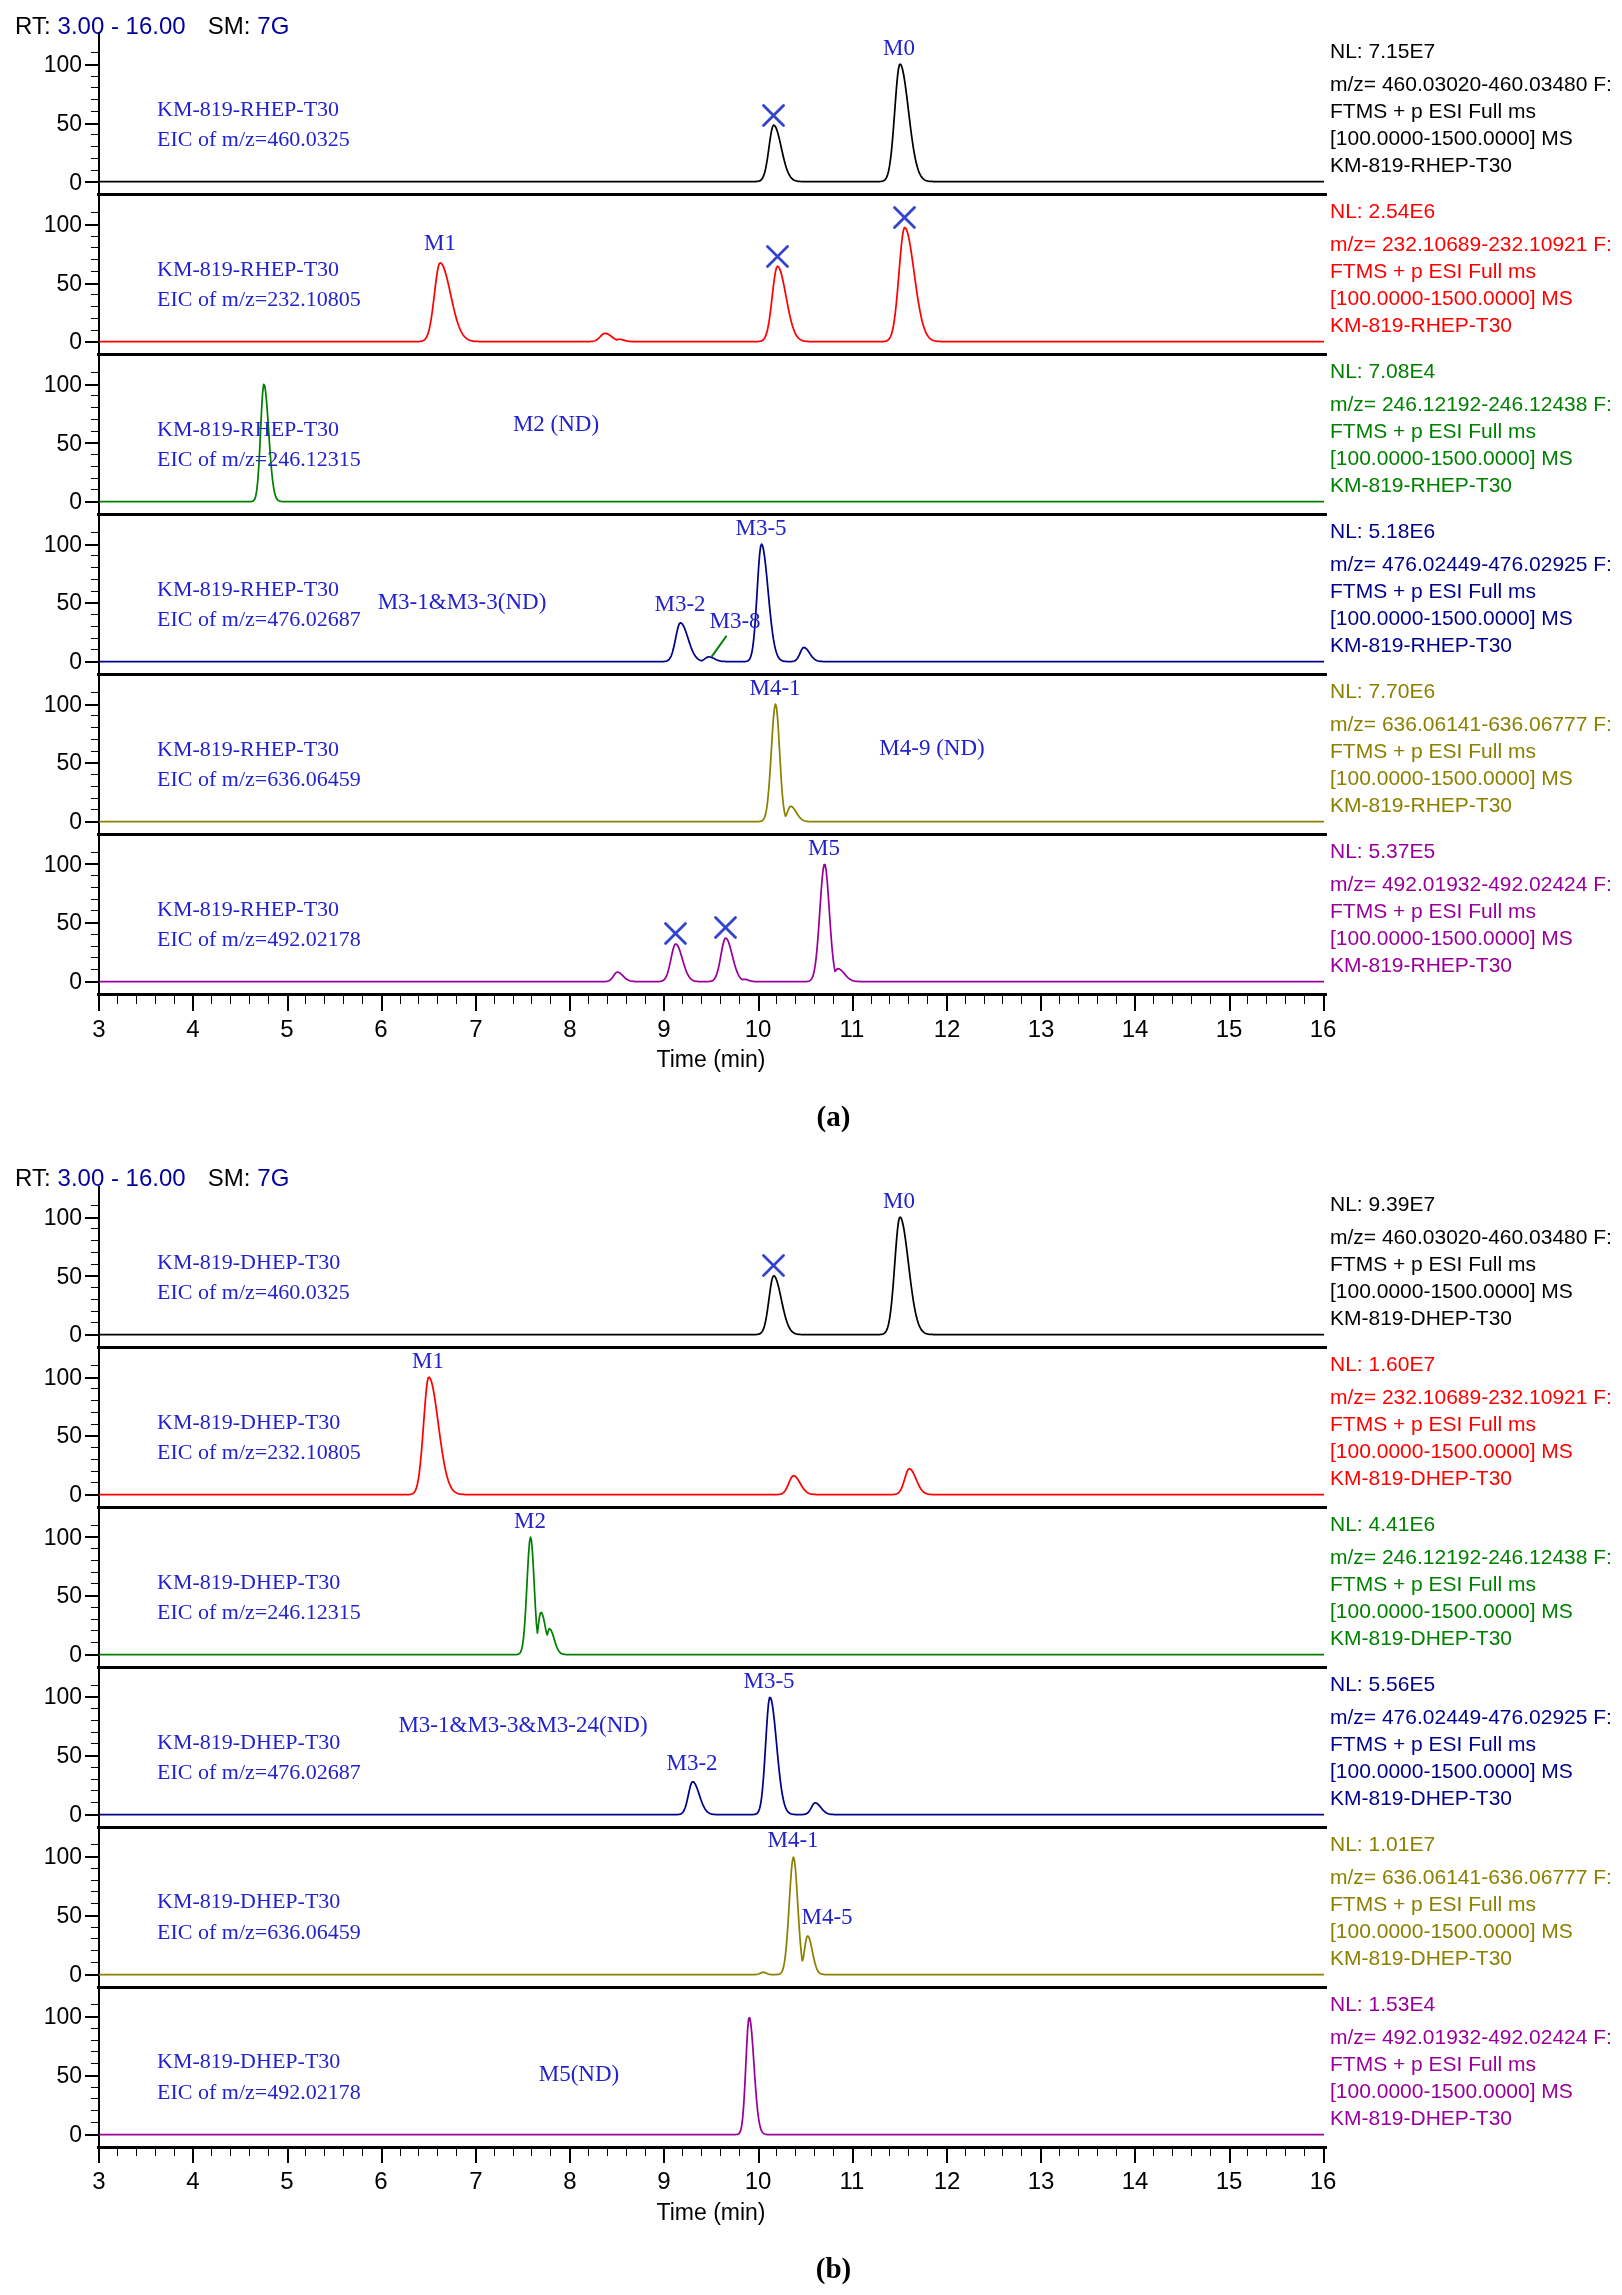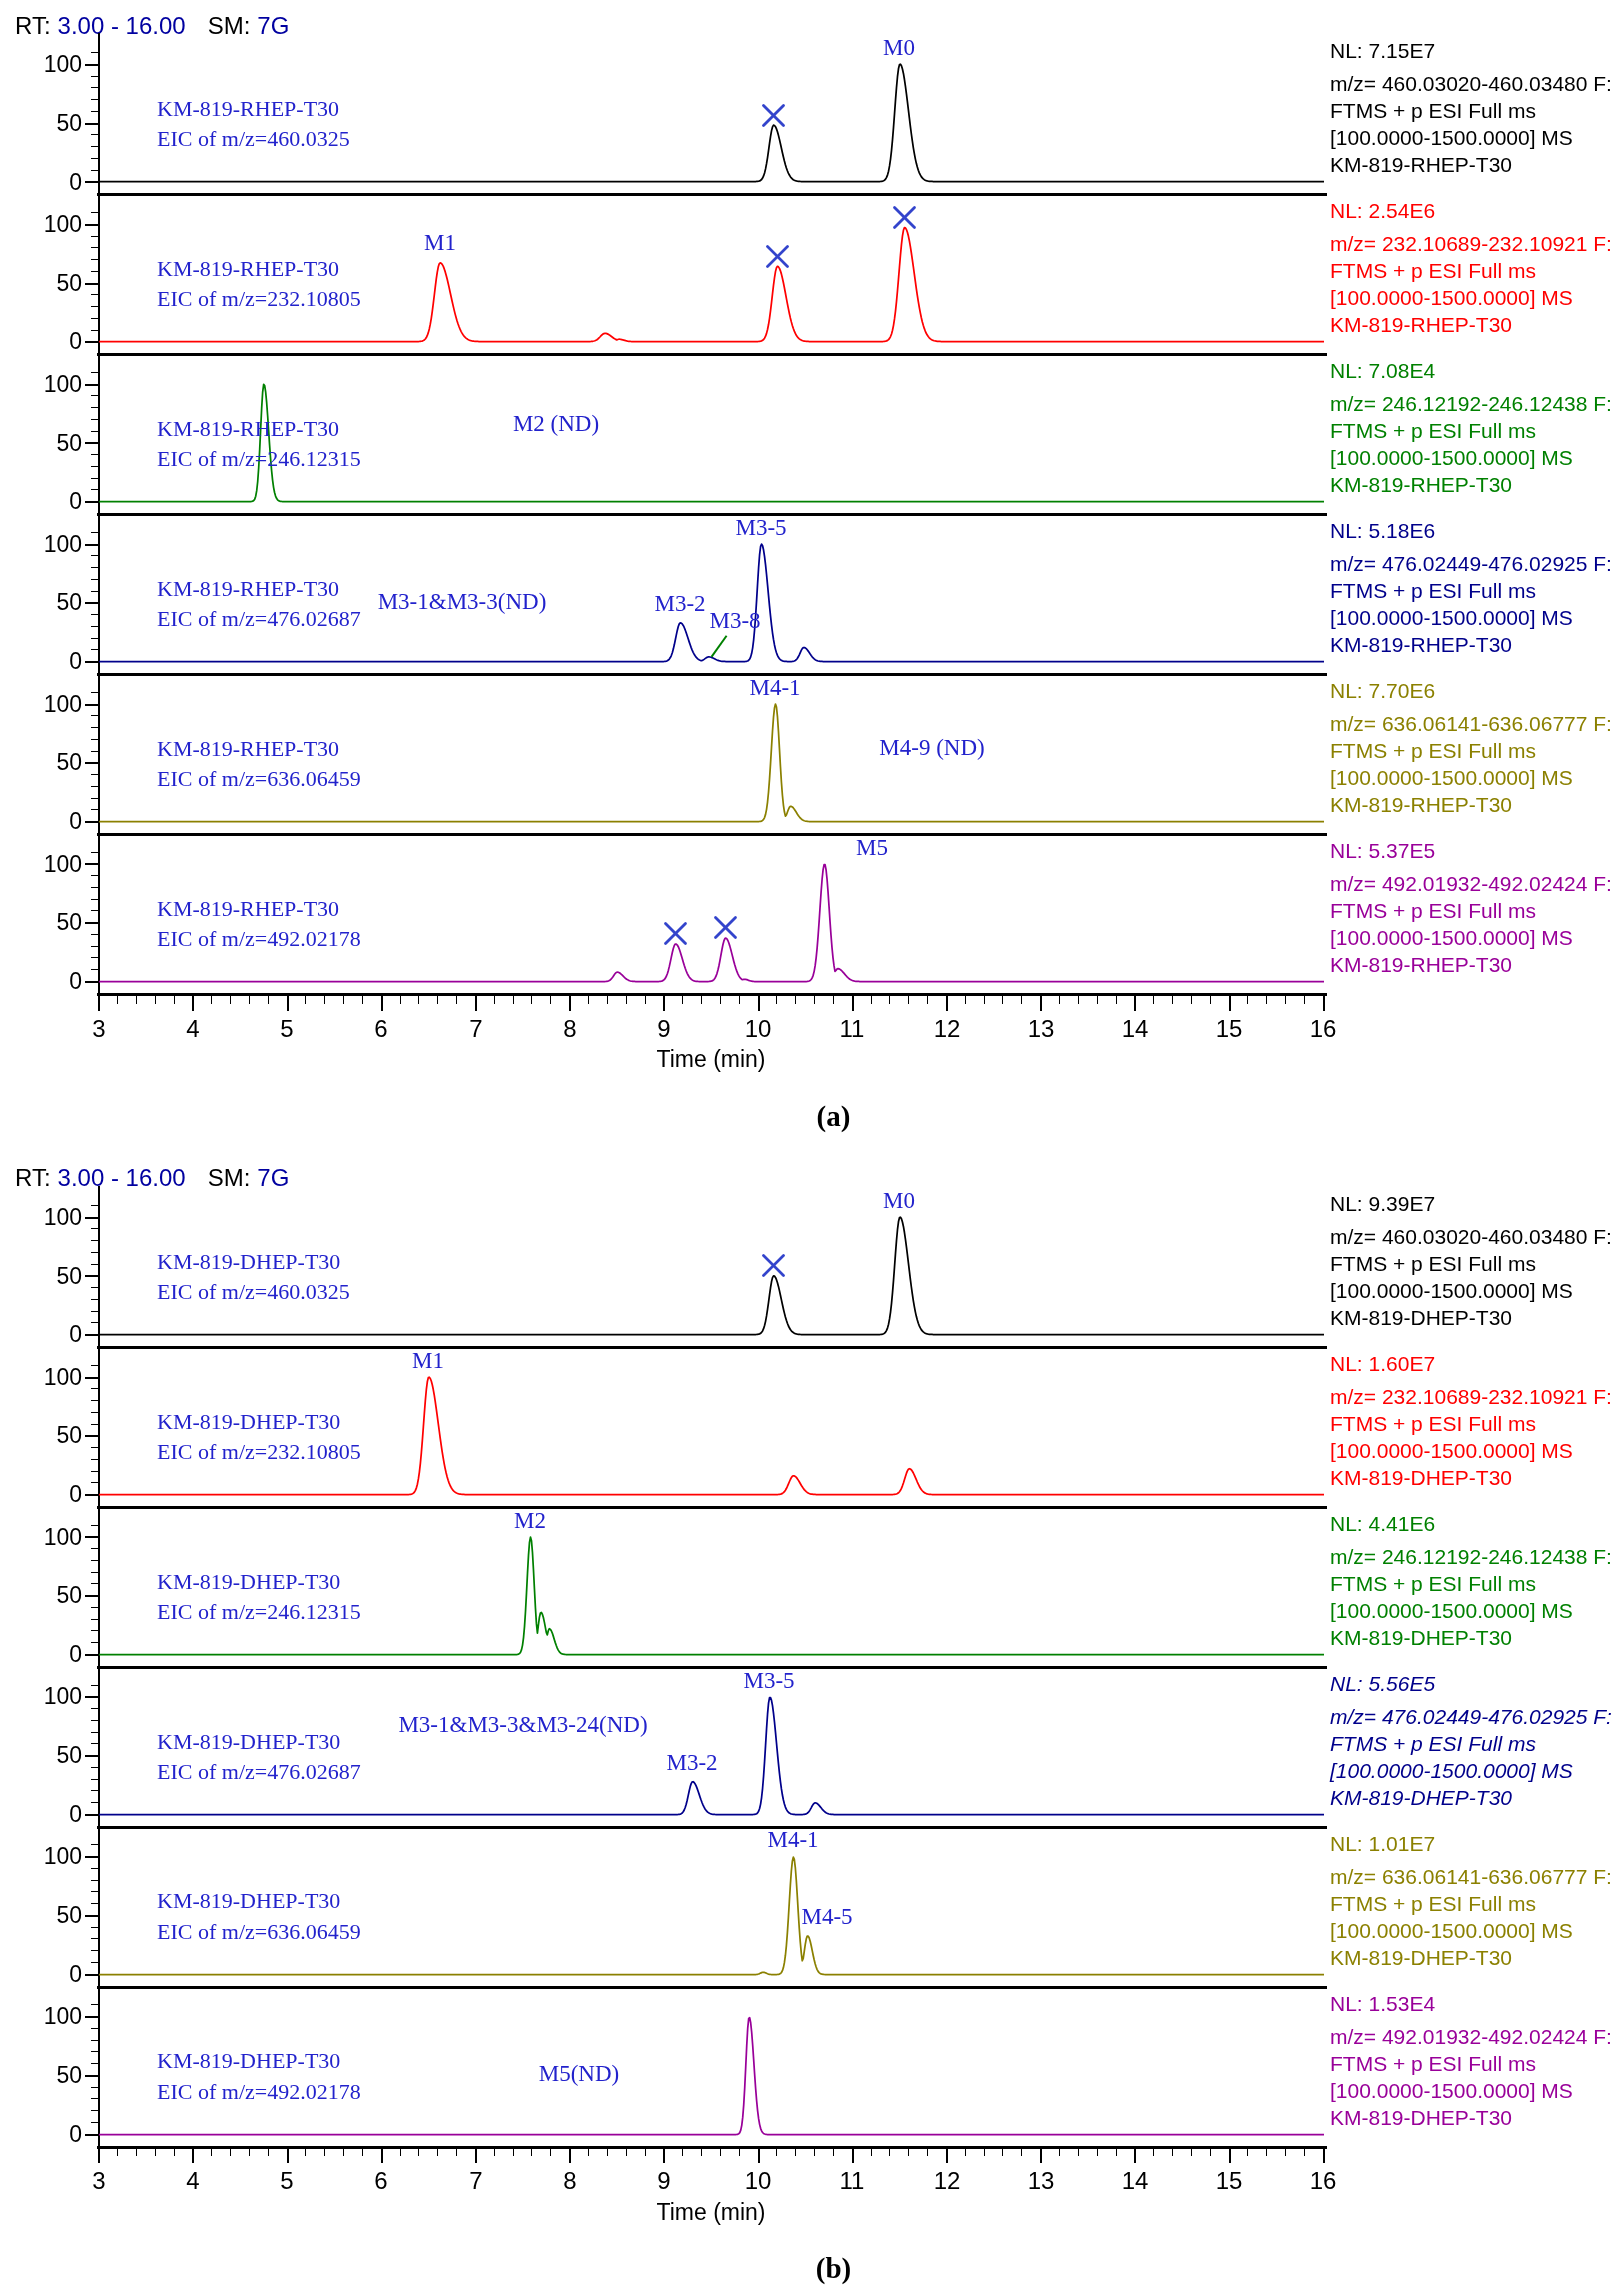--- a/index.html
+++ b/index.html
@@ -217,21 +217,21 @@
       </svg>
       <div class="abs" style="left: 1330px; top: 837px; width: 290px; height: 153px; color: rgb(153, 0, 153);">
         <div class="annline annfirst">NL: 5.37E5</div>
         <div class="annline">m/z= 492.01932-492.02424 F:</div>
         <div class="annline">FTMS + p ESI Full ms</div>
         <div class="annline">[100.0000-1500.0000]  MS</div>
         <div class="annline">KM-819-RHEP-T30</div>
       </div>
       <div class="leftlab abs" style="left: 157px; top: 895px; width: 446px; height: 28px;">KM-819-RHEP-T30</div>
       <div class="leftlab abs" style="left: 157px; top: 925px; width: 446px; height: 28px;">EIC of m/z=492.02178</div>
-      <div class="plabel abs" style="left: 872px; top: 835px; height: 26px;">M5</div>
+      <div class="plabel abs" style="left: 824px; top: 835px; height: 26px;">M5</div>
       <svg width="27" height="27" style="position: absolute; left: 662px; top: 920px;" viewBox="0 0 54 54">
         <line x1="7" y1="7" x2="47" y2="47" stroke="#3344CC" stroke-width="5.5" stroke-linecap="round"></line>
         <line x1="47" y1="7" x2="7" y2="47" stroke="#3344CC" stroke-width="5.5" stroke-linecap="round"></line>
       </svg>
       <svg width="27" height="27" style="position: absolute; left: 712px; top: 914px;" viewBox="0 0 54 54">
         <line x1="7" y1="7" x2="47" y2="47" stroke="#3344CC" stroke-width="5.5" stroke-linecap="round"></line>
         <line x1="47" y1="7" x2="7" y2="47" stroke="#3344CC" stroke-width="5.5" stroke-linecap="round"></line>
       </svg>
       <div class="tick abs" style="left: 98px; top: 996px; width: 1.5px; height: 15px;"></div>
       <div class="xlab abs" style="left: 74px; top: 1015px; width: 50px; height: 28px;">3</div>
@@ -425,21 +425,21 @@
       <div class="tick abs" style="left: 91px; top: 1720px; width: 8px; height: 1px;"></div>
       <div class="tick abs" style="left: 91px; top: 1708px; width: 8px; height: 1px;"></div>
       <div class="tick abs" style="left: 85px; top: 1696px; width: 14px; height: 2px;"></div>
       <div class="tick abs" style="left: 91px; top: 1685px; width: 8px; height: 1px;"></div>
       <div class="ylab abs" style="left: 23px; top: 1683px; width: 59px; height: 26px;">100</div>
       <div class="ylab abs" style="left: 23px; top: 1742px; width: 59px; height: 26px;">50</div>
       <div class="ylab abs" style="left: 23px; top: 1801px; width: 59px; height: 26px;">0</div>
       <svg width="1225" height="162" viewBox="0 0 2470 326.5" style="position: absolute; left: 99px; top: 1666px; overflow: visible;">
         <path d="M0 299.5 L2 299.5 L4 299.5 L6 299.5 L8 299.5 L10 299.5 L12 299.5 L14 299.5 L16 299.5 L18 299.5 L20 299.5 L22 299.5 L24 299.5 L26 299.5 L28 299.5 L30 299.5 L32 299.5 L34 299.5 L36 299.5 L38 299.5 L40 299.5 L42 299.5 L44 299.5 L46 299.5 L48 299.5 L50 299.5 L52 299.5 L54 299.5 L56 299.5 L58 299.5 L60 299.5 L62 299.5 L64 299.5 L66 299.5 L68 299.5 L70 299.5 L72 299.5 L74 299.5 L76 299.5 L78 299.5 L80 299.5 L82 299.5 L84 299.5 L86 299.5 L88 299.5 L90 299.5 L92 299.5 L94 299.5 L96 299.5 L98 299.5 L100 299.5 L102 299.5 L104 299.5 L106 299.5 L108 299.5 L110 299.5 L112 299.5 L114 299.5 L116 299.5 L118 299.5 L120 299.5 L122 299.5 L124 299.5 L126 299.5 L128 299.5 L130 299.5 L132 299.5 L134 299.5 L136 299.5 L138 299.5 L140 299.5 L142 299.5 L144 299.5 L146 299.5 L148 299.5 L150 299.5 L152 299.5 L154 299.5 L156 299.5 L158 299.5 L160 299.5 L162 299.5 L164 299.5 L166 299.5 L168 299.5 L170 299.5 L172 299.5 L174 299.5 L176 299.5 L178 299.5 L180 299.5 L182 299.5 L184 299.5 L186 299.5 L188 299.5 L190 299.5 L192 299.5 L194 299.5 L196 299.5 L198 299.5 L200 299.5 L202 299.5 L204 299.5 L206 299.5 L208 299.5 L210 299.5 L212 299.5 L214 299.5 L216 299.5 L218 299.5 L220 299.5 L222 299.5 L224 299.5 L226 299.5 L228 299.5 L230 299.5 L232 299.5 L234 299.5 L236 299.5 L238 299.5 L240 299.5 L242 299.5 L244 299.5 L246 299.5 L248 299.5 L250 299.5 L252 299.5 L254 299.5 L256 299.5 L258 299.5 L260 299.5 L262 299.5 L264 299.5 L266 299.5 L268 299.5 L270 299.5 L272 299.5 L274 299.5 L276 299.5 L278 299.5 L280 299.5 L282 299.5 L284 299.5 L286 299.5 L288 299.5 L290 299.5 L292 299.5 L294 299.5 L296 299.5 L298 299.5 L300 299.5 L302 299.5 L304 299.5 L306 299.5 L308 299.5 L310 299.5 L312 299.5 L314 299.5 L316 299.5 L318 299.5 L320 299.5 L322 299.5 L324 299.5 L326 299.5 L328 299.5 L330 299.5 L332 299.5 L334 299.5 L336 299.5 L338 299.5 L340 299.5 L342 299.5 L344 299.5 L346 299.5 L348 299.5 L350 299.5 L352 299.5 L354 299.5 L356 299.5 L358 299.5 L360 299.5 L362 299.5 L364 299.5 L366 299.5 L368 299.5 L370 299.5 L372 299.5 L374 299.5 L376 299.5 L378 299.5 L380 299.5 L382 299.5 L384 299.5 L386 299.5 L388 299.5 L390 299.5 L392 299.5 L394 299.5 L396 299.5 L398 299.5 L400 299.5 L402 299.5 L404 299.5 L406 299.5 L408 299.5 L410 299.5 L412 299.5 L414 299.5 L416 299.5 L418 299.5 L420 299.5 L422 299.5 L424 299.5 L426 299.5 L428 299.5 L430 299.5 L432 299.5 L434 299.5 L436 299.5 L438 299.5 L440 299.5 L442 299.5 L444 299.5 L446 299.5 L448 299.5 L450 299.5 L452 299.5 L454 299.5 L456 299.5 L458 299.5 L460 299.5 L462 299.5 L464 299.5 L466 299.5 L468 299.5 L470 299.5 L472 299.5 L474 299.5 L476 299.5 L478 299.5 L480 299.5 L482 299.5 L484 299.5 L486 299.5 L488 299.5 L490 299.5 L492 299.5 L494 299.5 L496 299.5 L498 299.5 L500 299.5 L502 299.5 L504 299.5 L506 299.5 L508 299.5 L510 299.5 L512 299.5 L514 299.5 L516 299.5 L518 299.5 L520 299.5 L522 299.5 L524 299.5 L526 299.5 L528 299.5 L530 299.5 L532 299.5 L534 299.5 L536 299.5 L538 299.5 L540 299.5 L542 299.5 L544 299.5 L546 299.5 L548 299.5 L550 299.5 L552 299.5 L554 299.5 L556 299.5 L558 299.5 L560 299.5 L562 299.5 L564 299.5 L566 299.5 L568 299.5 L570 299.5 L572 299.5 L574 299.5 L576 299.5 L578 299.5 L580 299.5 L582 299.5 L584 299.5 L586 299.5 L588 299.5 L590 299.5 L592 299.5 L594 299.5 L596 299.5 L598 299.5 L600 299.5 L602 299.5 L604 299.5 L606 299.5 L608 299.5 L610 299.5 L612 299.5 L614 299.5 L616 299.5 L618 299.5 L620 299.5 L622 299.5 L624 299.5 L626 299.5 L628 299.5 L630 299.5 L632 299.5 L634 299.5 L636 299.5 L638 299.5 L640 299.5 L642 299.5 L644 299.5 L646 299.5 L648 299.5 L650 299.5 L652 299.5 L654 299.5 L656 299.5 L658 299.5 L660 299.5 L662 299.5 L664 299.5 L666 299.5 L668 299.5 L670 299.5 L672 299.5 L674 299.5 L676 299.5 L678 299.5 L680 299.5 L682 299.5 L684 299.5 L686 299.5 L688 299.5 L690 299.5 L692 299.5 L694 299.5 L696 299.5 L698 299.5 L700 299.5 L702 299.5 L704 299.5 L706 299.5 L708 299.5 L710 299.5 L712 299.5 L714 299.5 L716 299.5 L718 299.5 L720 299.5 L722 299.5 L724 299.5 L726 299.5 L728 299.5 L730 299.5 L732 299.5 L734 299.5 L736 299.5 L738 299.5 L740 299.5 L742 299.5 L744 299.5 L746 299.5 L748 299.5 L750 299.5 L752 299.5 L754 299.5 L756 299.5 L758 299.5 L760 299.5 L762 299.5 L764 299.5 L766 299.5 L768 299.5 L770 299.5 L772 299.5 L774 299.5 L776 299.5 L778 299.5 L780 299.5 L782 299.5 L784 299.5 L786 299.5 L788 299.5 L790 299.5 L792 299.5 L794 299.5 L796 299.5 L798 299.5 L800 299.5 L802 299.5 L804 299.5 L806 299.5 L808 299.5 L810 299.5 L812 299.5 L814 299.5 L816 299.5 L818 299.5 L820 299.5 L822 299.5 L824 299.5 L826 299.5 L828 299.5 L830 299.5 L832 299.5 L834 299.5 L836 299.5 L838 299.5 L840 299.5 L842 299.5 L844 299.5 L846 299.5 L848 299.5 L850 299.5 L852 299.5 L854 299.5 L856 299.5 L858 299.5 L860 299.5 L862 299.5 L864 299.5 L866 299.5 L868 299.5 L870 299.5 L872 299.5 L874 299.5 L876 299.5 L878 299.5 L880 299.5 L882 299.5 L884 299.5 L886 299.5 L888 299.5 L890 299.5 L892 299.5 L894 299.5 L896 299.5 L898 299.5 L900 299.5 L902 299.5 L904 299.5 L906 299.5 L908 299.5 L910 299.5 L912 299.5 L914 299.5 L916 299.5 L918 299.5 L920 299.5 L922 299.5 L924 299.5 L926 299.5 L928 299.5 L930 299.5 L932 299.5 L934 299.5 L936 299.5 L938 299.5 L940 299.5 L942 299.5 L944 299.5 L946 299.5 L948 299.5 L950 299.5 L952 299.5 L954 299.5 L956 299.5 L958 299.5 L960 299.5 L962 299.5 L964 299.5 L966 299.5 L968 299.5 L970 299.5 L972 299.5 L974 299.5 L976 299.5 L978 299.5 L980 299.5 L982 299.5 L984 299.5 L986 299.5 L988 299.5 L990 299.5 L992 299.5 L994 299.5 L996 299.5 L998 299.5 L1000 299.5 L1002 299.5 L1004 299.5 L1006 299.5 L1008 299.5 L1010 299.5 L1012 299.5 L1014 299.5 L1016 299.5 L1018 299.5 L1020 299.5 L1022 299.5 L1024 299.5 L1026 299.5 L1028 299.5 L1030 299.5 L1032 299.5 L1034 299.5 L1036 299.5 L1038 299.5 L1040 299.5 L1042 299.5 L1044 299.5 L1046 299.5 L1048 299.5 L1050 299.5 L1052 299.5 L1054 299.5 L1056 299.5 L1058 299.5 L1060 299.5 L1062 299.5 L1064 299.5 L1066 299.5 L1068 299.5 L1070 299.5 L1072 299.5 L1074 299.5 L1076 299.5 L1078 299.5 L1080 299.5 L1082 299.5 L1084 299.5 L1086 299.5 L1088 299.5 L1090 299.5 L1092 299.5 L1094 299.5 L1096 299.5 L1098 299.5 L1100 299.5 L1102 299.5 L1104 299.5 L1106 299.5 L1108 299.5 L1110 299.5 L1112 299.5 L1114 299.5 L1116 299.5 L1118 299.5 L1120 299.5 L1122 299.5 L1124 299.5 L1126 299.5 L1128 299.5 L1130 299.5 L1132 299.5 L1134 299.5 L1136 299.5 L1138 299.5 L1140 299.5 L1142 299.5 L1144 299.5 L1146 299.5 L1148 299.5 L1150 299.5 L1152 299.5 L1154 299.5 L1156 299.5 L1158 299.5 L1160 299.5 L1162 299.5 L1164 299.5 L1166 299.4 L1168 299.3 L1170 299.0 L1172 298.6 L1174 297.7 L1176 296.2 L1178 293.9 L1180 290.3 L1182 285.3 L1184 278.6 L1186 270.5 L1188 261.4 L1190 252.0 L1192 243.6 L1194 237.1 L1196 233.6 L1198 233.3 L1200 234.8 L1202 237.7 L1204 241.7 L1206 246.7 L1208 252.4 L1210 258.3 L1212 264.4 L1214 270.2 L1216 275.6 L1218 280.4 L1220 284.6 L1222 288.2 L1224 291.0 L1226 293.3 L1228 295.1 L1230 296.4 L1232 297.4 L1234 298.1 L1236 298.6 L1238 298.9 L1240 299.1 L1242 299.3 L1244 299.4 L1246 299.4 L1248 299.5 L1250 299.5 L1252 299.5 L1254 299.5 L1256 299.5 L1258 299.5 L1260 299.5 L1262 299.5 L1264 299.5 L1266 299.5 L1268 299.5 L1270 299.5 L1272 299.5 L1274 299.5 L1276 299.5 L1278 299.5 L1280 299.5 L1282 299.5 L1284 299.5 L1286 299.5 L1288 299.5 L1290 299.5 L1292 299.5 L1294 299.5 L1296 299.5 L1298 299.5 L1300 299.5 L1302 299.5 L1304 299.5 L1306 299.5 L1308 299.5 L1310 299.5 L1312 299.5 L1314 299.5 L1316 299.5 L1318 299.4 L1320 299.3 L1322 299.1 L1324 298.7 L1326 297.8 L1328 296.0 L1330 292.7 L1332 287.2 L1334 278.4 L1336 265.1 L1338 246.5 L1340 222.2 L1342 192.8 L1344 160.0 L1346 126.8 L1348 97.1 L1350 74.9 L1352 63.5 L1354 63.5 L1356 69.3 L1358 79.9 L1360 94.8 L1362 112.9 L1364 133.3 L1366 154.7 L1368 176.2 L1370 196.8 L1372 215.9 L1374 233.0 L1376 247.7 L1378 260.1 L1380 270.2 L1382 278.2 L1384 284.4 L1386 289.0 L1388 292.4 L1390 294.8 L1392 296.4 L1394 297.5 L1396 298.3 L1398 298.8 L1400 299.1 L1402 299.2 L1404 299.4 L1406 299.4 L1408 299.5 L1410 299.5 L1412 299.5 L1414 299.5 L1416 299.5 L1418 299.4 L1420 299.3 L1422 299.1 L1424 298.8 L1426 298.1 L1428 296.9 L1430 295.2 L1432 292.7 L1434 289.5 L1436 285.9 L1438 282.1 L1440 278.9 L1442 276.6 L1444 275.8 L1446 276.2 L1448 277.2 L1450 278.9 L1452 281.0 L1454 283.4 L1456 285.9 L1458 288.4 L1460 290.6 L1462 292.7 L1464 294.4 L1466 295.8 L1468 296.9 L1470 297.7 L1472 298.3 L1474 298.8 L1476 299.0 L1478 299.2 L1480 299.3 L1482 299.4 L1484 299.4 L1486 299.5 L1488 299.5 L1490 299.5 L1492 299.5 L1494 299.5 L1496 299.5 L1498 299.5 L1500 299.5 L1502 299.5 L1504 299.5 L1506 299.5 L1508 299.5 L1510 299.5 L1512 299.5 L1514 299.5 L1516 299.5 L1518 299.5 L1520 299.5 L1522 299.5 L1524 299.5 L1526 299.5 L1528 299.5 L1530 299.5 L1532 299.5 L1534 299.5 L1536 299.5 L1538 299.5 L1540 299.5 L1542 299.5 L1544 299.5 L1546 299.5 L1548 299.5 L1550 299.5 L1552 299.5 L1554 299.5 L1556 299.5 L1558 299.5 L1560 299.5 L1562 299.5 L1564 299.5 L1566 299.5 L1568 299.5 L1570 299.5 L1572 299.5 L1574 299.5 L1576 299.5 L1578 299.5 L1580 299.5 L1582 299.5 L1584 299.5 L1586 299.5 L1588 299.5 L1590 299.5 L1592 299.5 L1594 299.5 L1596 299.5 L1598 299.5 L1600 299.5 L1602 299.5 L1604 299.5 L1606 299.5 L1608 299.5 L1610 299.5 L1612 299.5 L1614 299.5 L1616 299.5 L1618 299.5 L1620 299.5 L1622 299.5 L1624 299.5 L1626 299.5 L1628 299.5 L1630 299.5 L1632 299.5 L1634 299.5 L1636 299.5 L1638 299.5 L1640 299.5 L1642 299.5 L1644 299.5 L1646 299.5 L1648 299.5 L1650 299.5 L1652 299.5 L1654 299.5 L1656 299.5 L1658 299.5 L1660 299.5 L1662 299.5 L1664 299.5 L1666 299.5 L1668 299.5 L1670 299.5 L1672 299.5 L1674 299.5 L1676 299.5 L1678 299.5 L1680 299.5 L1682 299.5 L1684 299.5 L1686 299.5 L1688 299.5 L1690 299.5 L1692 299.5 L1694 299.5 L1696 299.5 L1698 299.5 L1700 299.5 L1702 299.5 L1704 299.5 L1706 299.5 L1708 299.5 L1710 299.5 L1712 299.5 L1714 299.5 L1716 299.5 L1718 299.5 L1720 299.5 L1722 299.5 L1724 299.5 L1726 299.5 L1728 299.5 L1730 299.5 L1732 299.5 L1734 299.5 L1736 299.5 L1738 299.5 L1740 299.5 L1742 299.5 L1744 299.5 L1746 299.5 L1748 299.5 L1750 299.5 L1752 299.5 L1754 299.5 L1756 299.5 L1758 299.5 L1760 299.5 L1762 299.5 L1764 299.5 L1766 299.5 L1768 299.5 L1770 299.5 L1772 299.5 L1774 299.5 L1776 299.5 L1778 299.5 L1780 299.5 L1782 299.5 L1784 299.5 L1786 299.5 L1788 299.5 L1790 299.5 L1792 299.5 L1794 299.5 L1796 299.5 L1798 299.5 L1800 299.5 L1802 299.5 L1804 299.5 L1806 299.5 L1808 299.5 L1810 299.5 L1812 299.5 L1814 299.5 L1816 299.5 L1818 299.5 L1820 299.5 L1822 299.5 L1824 299.5 L1826 299.5 L1828 299.5 L1830 299.5 L1832 299.5 L1834 299.5 L1836 299.5 L1838 299.5 L1840 299.5 L1842 299.5 L1844 299.5 L1846 299.5 L1848 299.5 L1850 299.5 L1852 299.5 L1854 299.5 L1856 299.5 L1858 299.5 L1860 299.5 L1862 299.5 L1864 299.5 L1866 299.5 L1868 299.5 L1870 299.5 L1872 299.5 L1874 299.5 L1876 299.5 L1878 299.5 L1880 299.5 L1882 299.5 L1884 299.5 L1886 299.5 L1888 299.5 L1890 299.5 L1892 299.5 L1894 299.5 L1896 299.5 L1898 299.5 L1900 299.5 L1902 299.5 L1904 299.5 L1906 299.5 L1908 299.5 L1910 299.5 L1912 299.5 L1914 299.5 L1916 299.5 L1918 299.5 L1920 299.5 L1922 299.5 L1924 299.5 L1926 299.5 L1928 299.5 L1930 299.5 L1932 299.5 L1934 299.5 L1936 299.5 L1938 299.5 L1940 299.5 L1942 299.5 L1944 299.5 L1946 299.5 L1948 299.5 L1950 299.5 L1952 299.5 L1954 299.5 L1956 299.5 L1958 299.5 L1960 299.5 L1962 299.5 L1964 299.5 L1966 299.5 L1968 299.5 L1970 299.5 L1972 299.5 L1974 299.5 L1976 299.5 L1978 299.5 L1980 299.5 L1982 299.5 L1984 299.5 L1986 299.5 L1988 299.5 L1990 299.5 L1992 299.5 L1994 299.5 L1996 299.5 L1998 299.5 L2000 299.5 L2002 299.5 L2004 299.5 L2006 299.5 L2008 299.5 L2010 299.5 L2012 299.5 L2014 299.5 L2016 299.5 L2018 299.5 L2020 299.5 L2022 299.5 L2024 299.5 L2026 299.5 L2028 299.5 L2030 299.5 L2032 299.5 L2034 299.5 L2036 299.5 L2038 299.5 L2040 299.5 L2042 299.5 L2044 299.5 L2046 299.5 L2048 299.5 L2050 299.5 L2052 299.5 L2054 299.5 L2056 299.5 L2058 299.5 L2060 299.5 L2062 299.5 L2064 299.5 L2066 299.5 L2068 299.5 L2070 299.5 L2072 299.5 L2074 299.5 L2076 299.5 L2078 299.5 L2080 299.5 L2082 299.5 L2084 299.5 L2086 299.5 L2088 299.5 L2090 299.5 L2092 299.5 L2094 299.5 L2096 299.5 L2098 299.5 L2100 299.5 L2102 299.5 L2104 299.5 L2106 299.5 L2108 299.5 L2110 299.5 L2112 299.5 L2114 299.5 L2116 299.5 L2118 299.5 L2120 299.5 L2122 299.5 L2124 299.5 L2126 299.5 L2128 299.5 L2130 299.5 L2132 299.5 L2134 299.5 L2136 299.5 L2138 299.5 L2140 299.5 L2142 299.5 L2144 299.5 L2146 299.5 L2148 299.5 L2150 299.5 L2152 299.5 L2154 299.5 L2156 299.5 L2158 299.5 L2160 299.5 L2162 299.5 L2164 299.5 L2166 299.5 L2168 299.5 L2170 299.5 L2172 299.5 L2174 299.5 L2176 299.5 L2178 299.5 L2180 299.5 L2182 299.5 L2184 299.5 L2186 299.5 L2188 299.5 L2190 299.5 L2192 299.5 L2194 299.5 L2196 299.5 L2198 299.5 L2200 299.5 L2202 299.5 L2204 299.5 L2206 299.5 L2208 299.5 L2210 299.5 L2212 299.5 L2214 299.5 L2216 299.5 L2218 299.5 L2220 299.5 L2222 299.5 L2224 299.5 L2226 299.5 L2228 299.5 L2230 299.5 L2232 299.5 L2234 299.5 L2236 299.5 L2238 299.5 L2240 299.5 L2242 299.5 L2244 299.5 L2246 299.5 L2248 299.5 L2250 299.5 L2252 299.5 L2254 299.5 L2256 299.5 L2258 299.5 L2260 299.5 L2262 299.5 L2264 299.5 L2266 299.5 L2268 299.5 L2270 299.5 L2272 299.5 L2274 299.5 L2276 299.5 L2278 299.5 L2280 299.5 L2282 299.5 L2284 299.5 L2286 299.5 L2288 299.5 L2290 299.5 L2292 299.5 L2294 299.5 L2296 299.5 L2298 299.5 L2300 299.5 L2302 299.5 L2304 299.5 L2306 299.5 L2308 299.5 L2310 299.5 L2312 299.5 L2314 299.5 L2316 299.5 L2318 299.5 L2320 299.5 L2322 299.5 L2324 299.5 L2326 299.5 L2328 299.5 L2330 299.5 L2332 299.5 L2334 299.5 L2336 299.5 L2338 299.5 L2340 299.5 L2342 299.5 L2344 299.5 L2346 299.5 L2348 299.5 L2350 299.5 L2352 299.5 L2354 299.5 L2356 299.5 L2358 299.5 L2360 299.5 L2362 299.5 L2364 299.5 L2366 299.5 L2368 299.5 L2370 299.5 L2372 299.5 L2374 299.5 L2376 299.5 L2378 299.5 L2380 299.5 L2382 299.5 L2384 299.5 L2386 299.5 L2388 299.5 L2390 299.5 L2392 299.5 L2394 299.5 L2396 299.5 L2398 299.5 L2400 299.5 L2402 299.5 L2404 299.5 L2406 299.5 L2408 299.5 L2410 299.5 L2412 299.5 L2414 299.5 L2416 299.5 L2418 299.5 L2420 299.5 L2422 299.5 L2424 299.5 L2426 299.5 L2428 299.5 L2430 299.5 L2432 299.5 L2434 299.5 L2436 299.5 L2438 299.5 L2440 299.5 L2442 299.5 L2444 299.5 L2446 299.5 L2448 299.5 L2450 299.5 L2452 299.5 L2454 299.5 L2456 299.5 L2458 299.5 L2460 299.5 L2462 299.5 L2464 299.5 L2466 299.5 L2468 299.5 L2470 299.5 " fill="none" stroke="#00008B" stroke-width="3.5" stroke-linejoin="round"></path>
       </svg>
-      <div class="abs" style="left: 1330px; top: 1670px; width: 290px; height: 153px; color: rgb(0, 0, 139); font-style: italic;">
+      <div class="abs" style="left: 1330px; top: 1670px; width: 290px; height: 153px; color: rgb(0, 0, 139);">
         <div class="annline annfirst">NL: 5.56E5</div>
         <div class="annline">m/z= 476.02449-476.02925 F:</div>
         <div class="annline">FTMS + p ESI Full ms</div>
         <div class="annline">[100.0000-1500.0000]  MS</div>
         <div class="annline">KM-819-DHEP-T30</div>
       </div>
       <div class="leftlab abs" style="left: 157px; top: 1728px; width: 446px; height: 28px;">KM-819-DHEP-T30</div>
       <div class="leftlab abs" style="left: 157px; top: 1758px; width: 446px; height: 28px;">EIC of m/z=476.02687</div>
       <div class="plabel abs" style="left: 523px; top: 1712px; height: 26px;">M3-1&amp;M3-3&amp;M3-24(ND)</div>
       <div class="plabel abs" style="left: 692px; top: 1750px; height: 26px;">M3-2</div>

